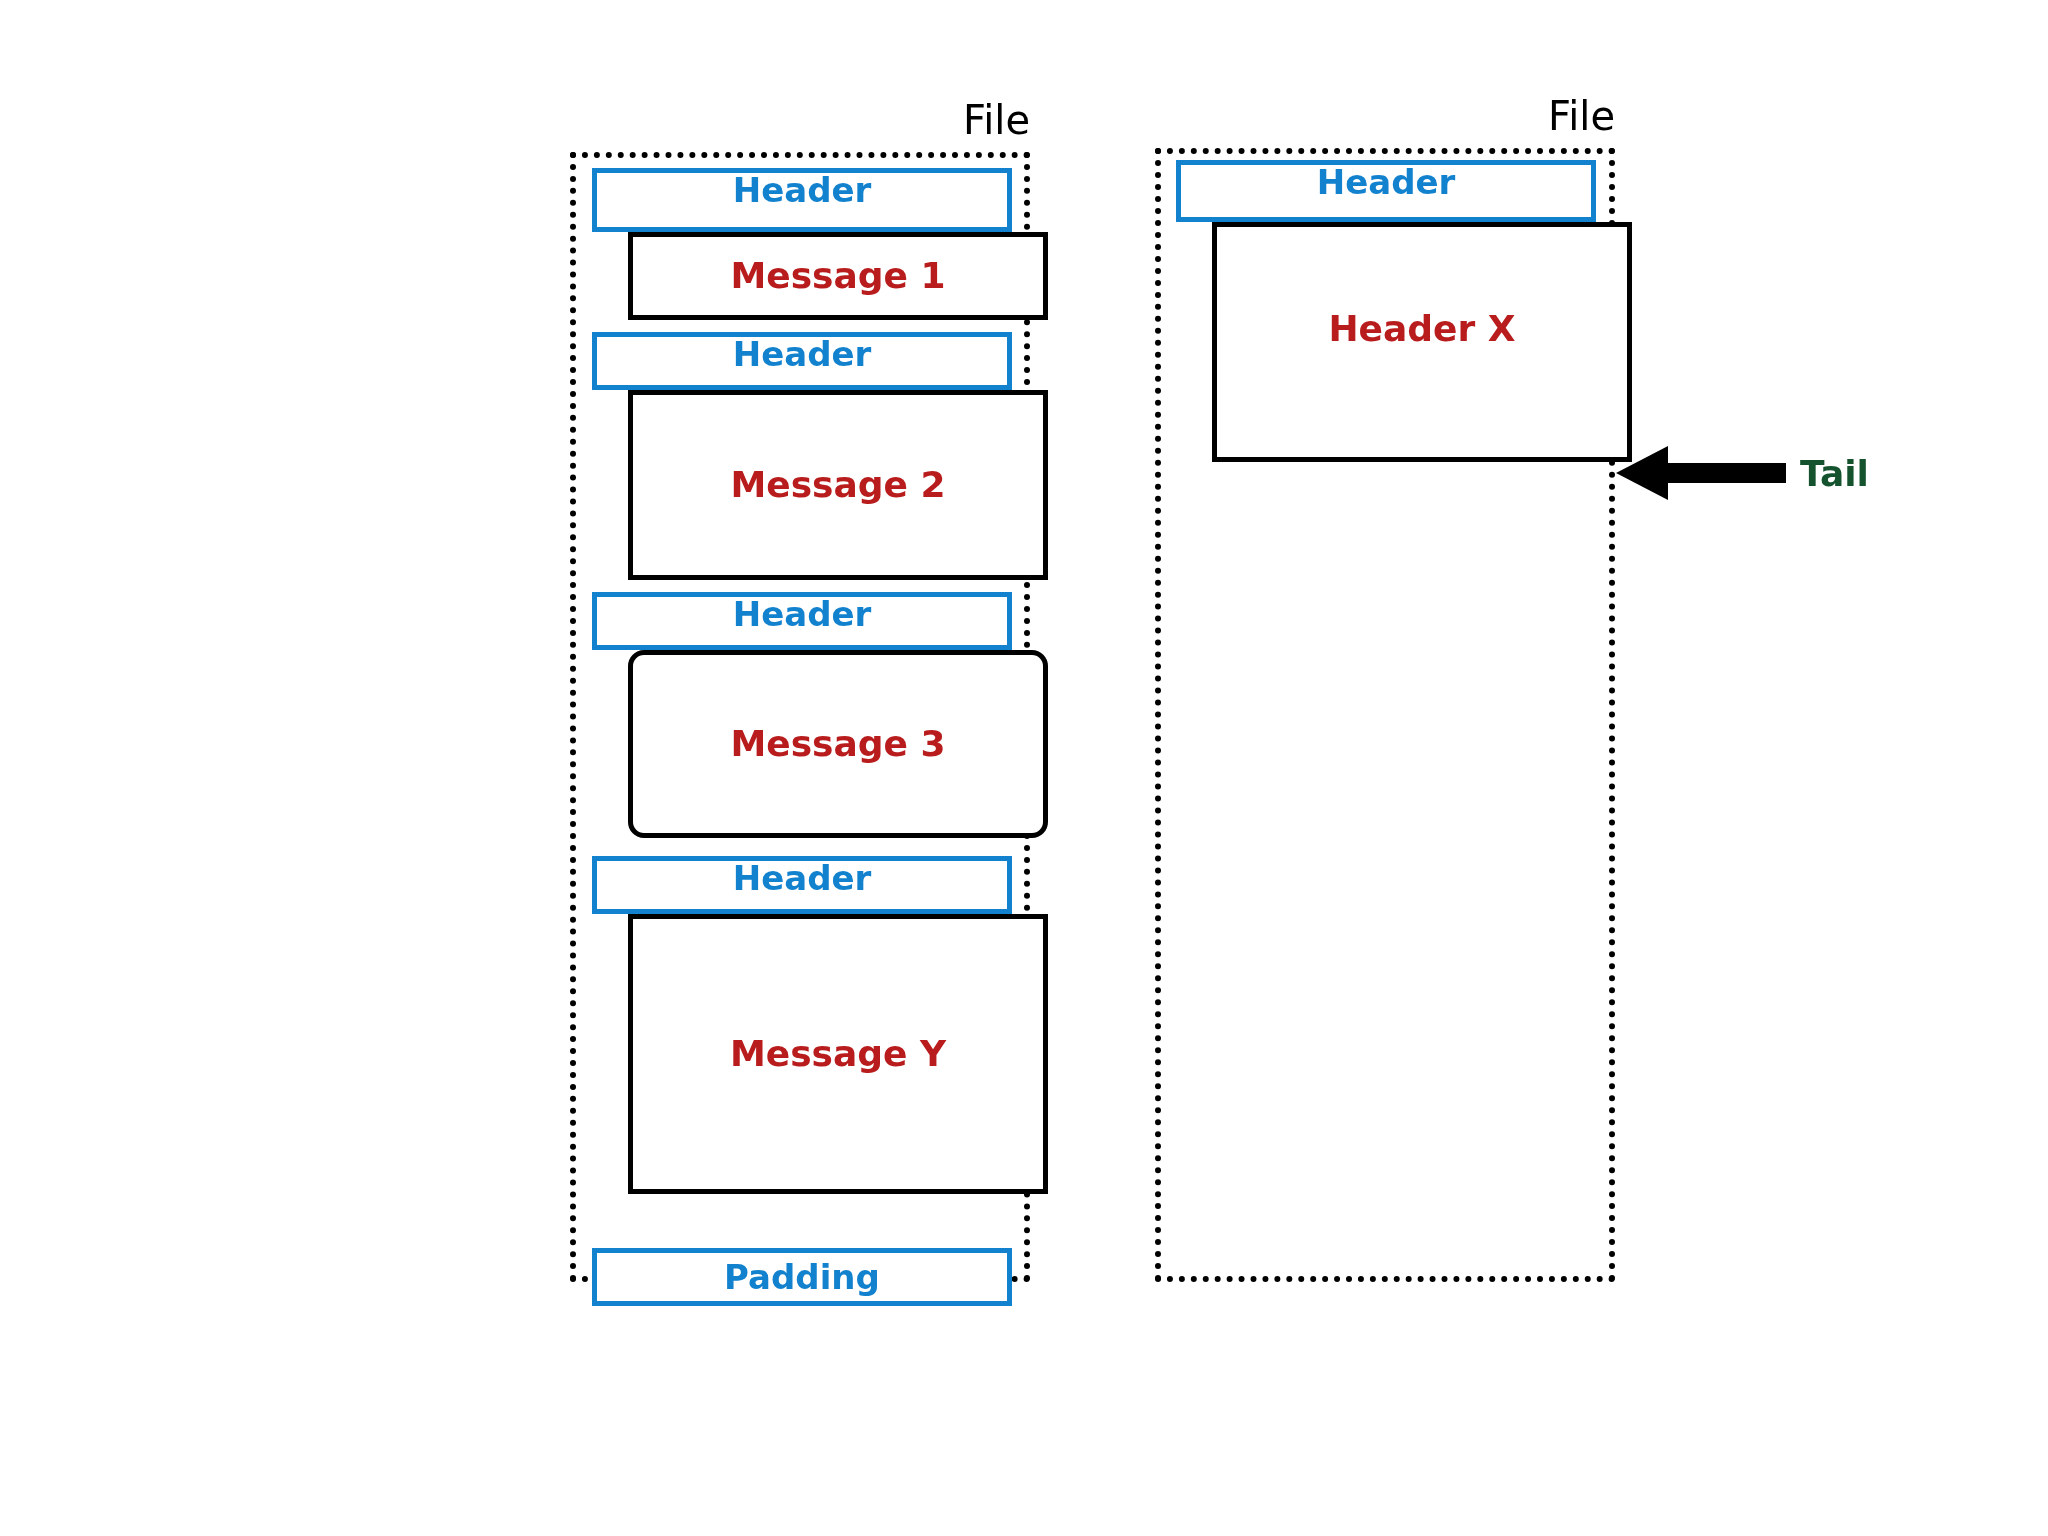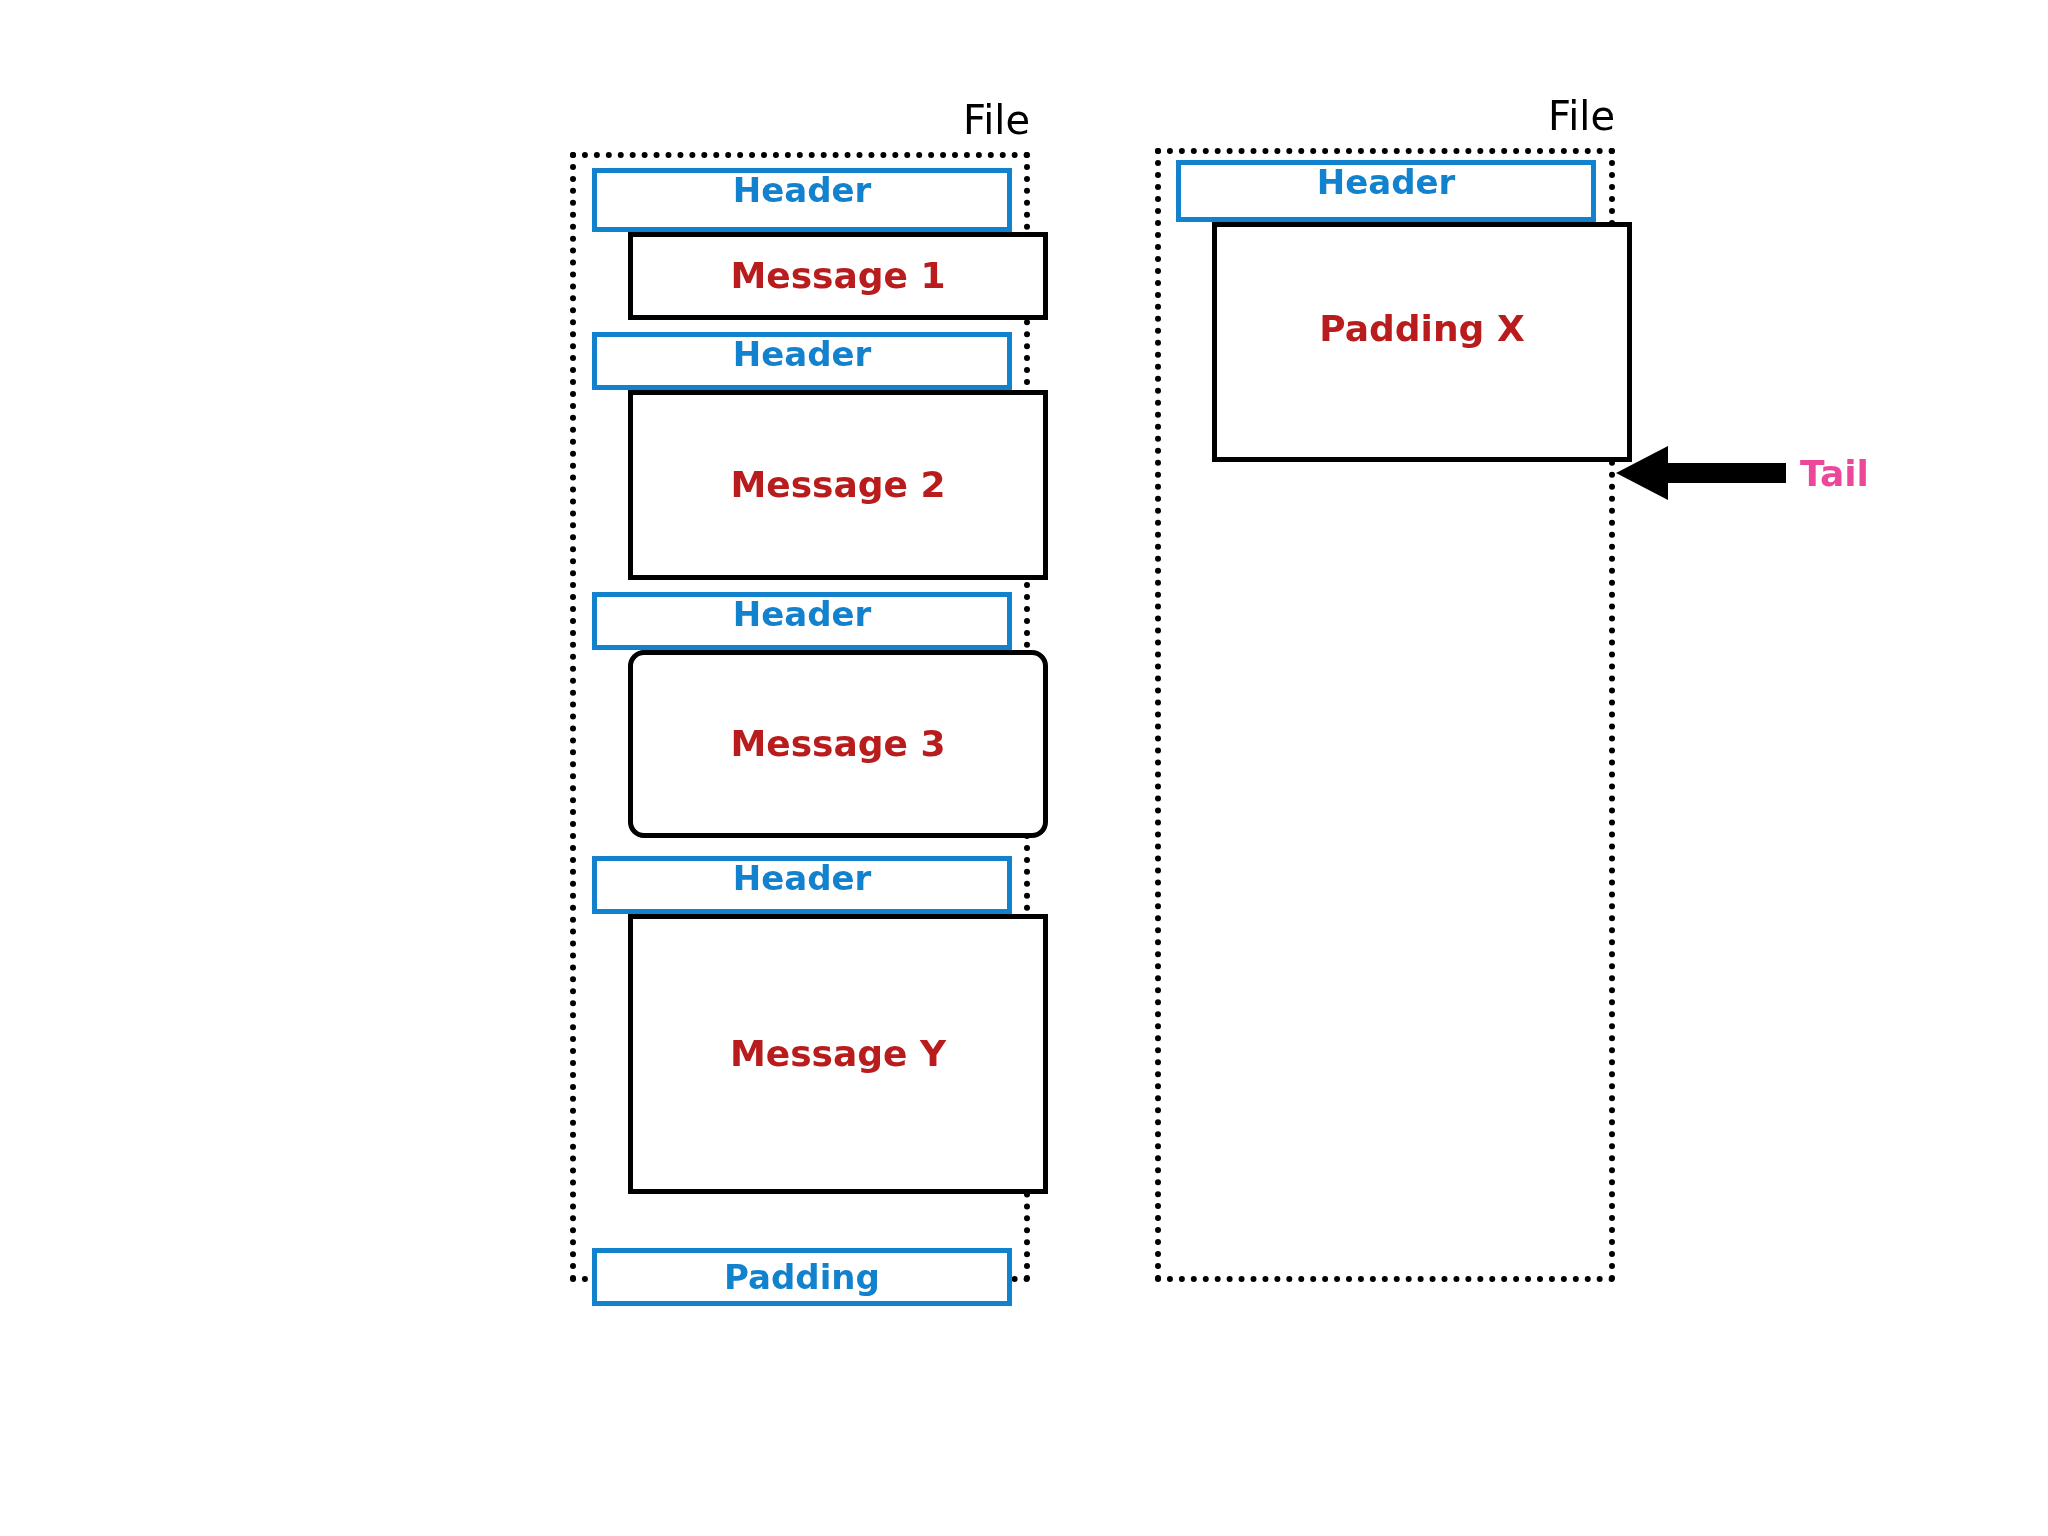--- a/index.html
+++ b/index.html
@@ -83,21 +83,21 @@
   }
 
   
   .tail-arrow {
     position: absolute;
   }
   .tail-label {
     position: absolute;
     font-size: 36px;
     font-weight: bold;
-    color: #ec4899;
+    color: #14532d;
     line-height: 1;
     white-space: nowrap;
   }
 </style>
 </head>
 <body>
 
 <div class="canvas">
 
   <div class="file-title" style="left:570px; top:100px; width:460px;">File</div>
@@ -142,21 +142,21 @@
 
   <div class="file-title" style="left:1155px; top:96px; width:460px;">File</div>
 
   <div class="file-box" style="left:1155px; top:148px; width:460px; height:1134px;"></div>
 
   <div class="seg header" style="left:1176px; top:160px; width:420px; height:62px;">
     <span>Header</span>
   </div>
 
   <div class="seg message top-align" style="left:1176px; top:222px; width:420px; height:240px; padding-top:84px;">
-    <span>Padding X</span>
+    <span>Header X</span>
   </div>
 
   <div class="tail-arrow" style="left:1616px; top:446px; width:190px; height:54px;">
     <svg width="190" height="54" viewBox="0 0 190 54" xmlns="http://www.w3.org/2000/svg">
       <polygon points="0,27 52,0 52,54" fill="#000000"></polygon>
       <rect x="48" y="17" width="122" height="20" fill="#000000"></rect>
     </svg>
   </div>
 
   <div class="tail-label" style="left:1800px; top:456px;">Tail</div>

